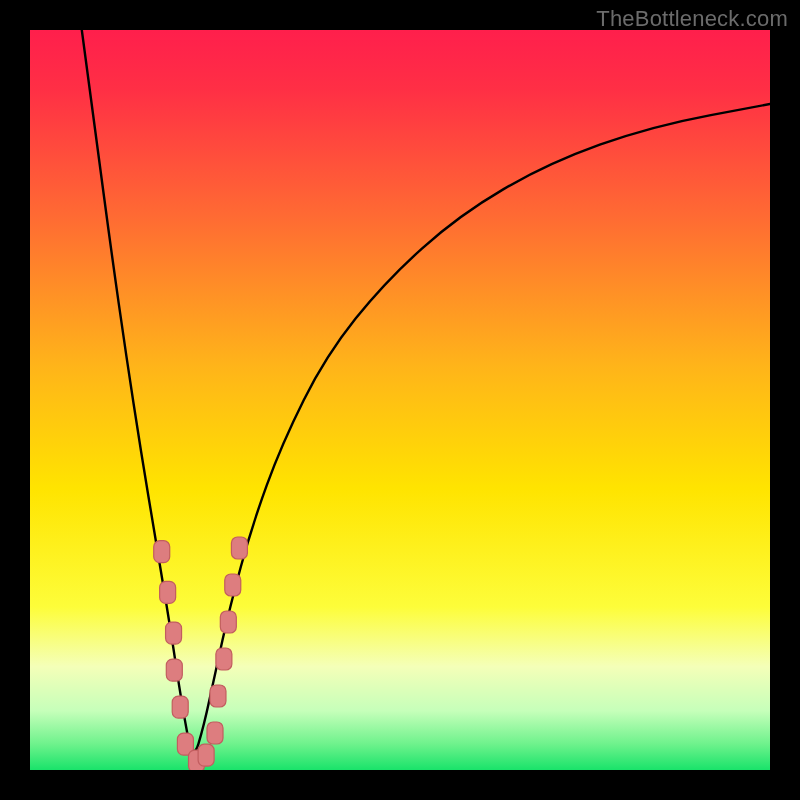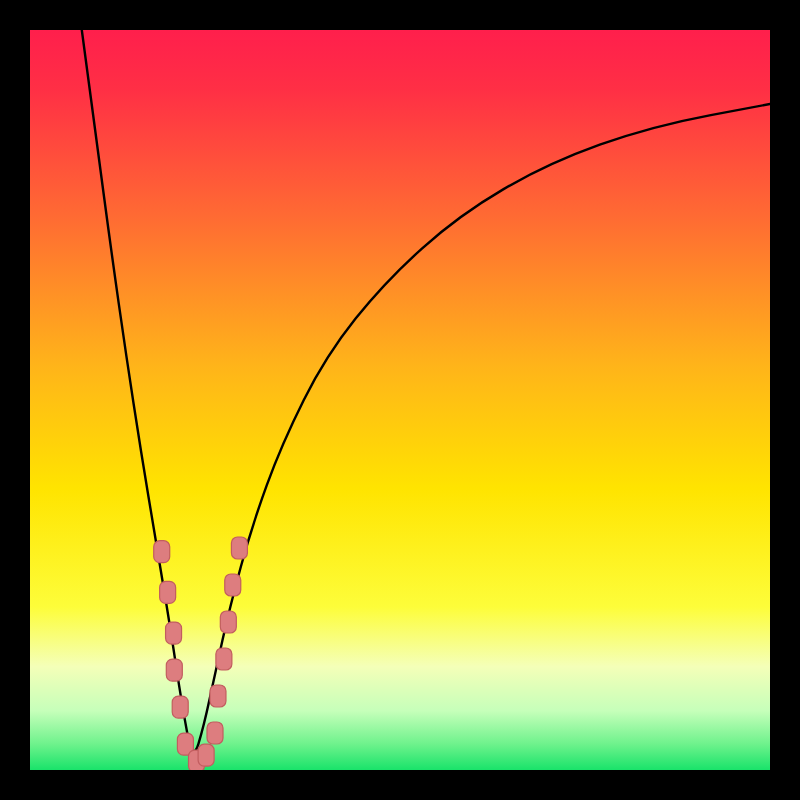--- a/index.html
+++ b/index.html
@@ -91,14 +91,15 @@
           <rect x="179.96" y="655" width="16" height="22" rx="6" ry="6" fill="#dd7d7f" stroke="#c25d5f" stroke-width="1.2"></rect>
           <rect x="185.88" y="618" width="16" height="22" rx="6" ry="6" fill="#dd7d7f" stroke="#c25d5f" stroke-width="1.2"></rect>
           <rect x="190.32000000000002" y="581" width="16" height="22" rx="6" ry="6" fill="#dd7d7f" stroke="#c25d5f" stroke-width="1.2"></rect>
           <rect x="194.75999999999996" y="544" width="16" height="22" rx="6" ry="6" fill="#dd7d7f" stroke="#c25d5f" stroke-width="1.2"></rect>
           <rect x="201.42000000000002" y="507" width="16" height="22" rx="6" ry="6" fill="#dd7d7f" stroke="#c25d5f" stroke-width="1.2"></rect>
         </g>
     </svg>
 
   </div>
 
+  <div class="watermark">TheBottleneck.com</div>
 
 </div>
 
 </body></html>

